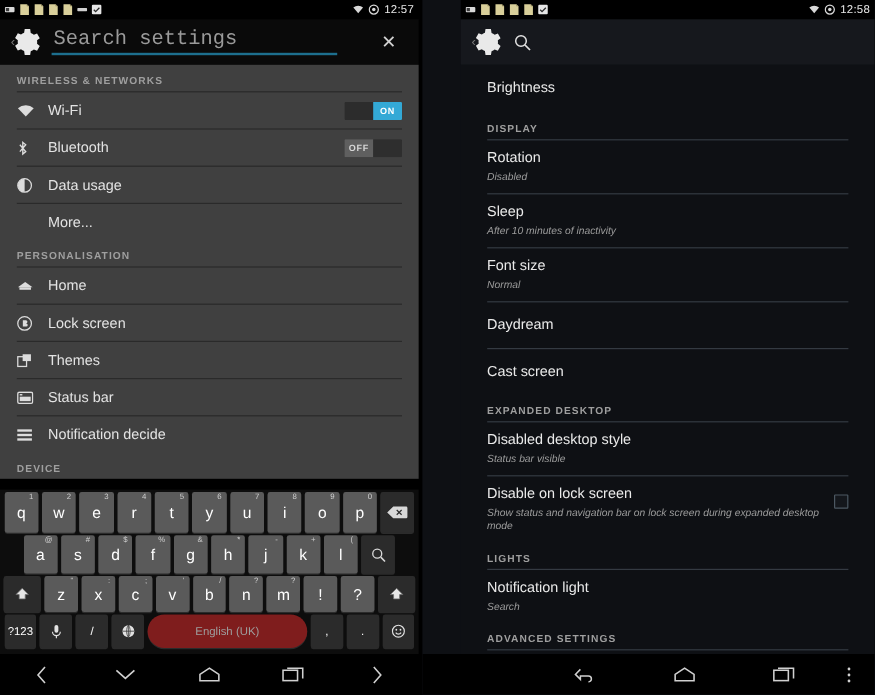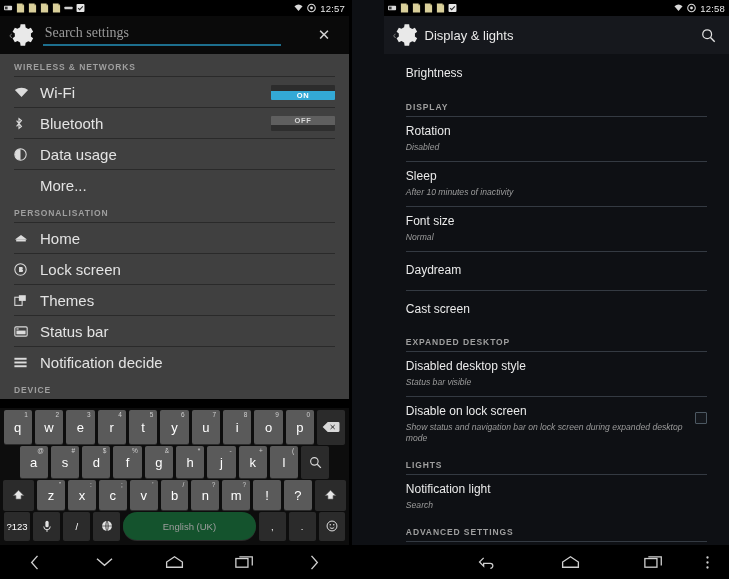--- a/index.html
+++ b/index.html
@@ -18,44 +18,44 @@
   .sb-ic{width:9px;height:10px;display:block;}
   .sb-time{color:#e8e8e8;font-size:9.5px;letter-spacing:.2px;}
 
   
   .actionbar{height:38px;display:flex;align-items:center;padding:0 8px;background:#0a0a0a;}
   .panel-right .actionbar{background:#16181d;}
   .gear{width:26px;height:26px;flex:0 0 26px;margin-right:4px;position:relative;}
   .backchev{color:#7b7b7b;font-size:11px;margin-right:-4px;margin-left:1px;}
   .searchwrap{flex:1;position:relative;height:26px;display:flex;align-items:center;}
   .searchinput{flex:1;background:transparent;border:none;outline:none;color:#cfcfcf;
-               font-size:14px;font-family:Liberation Serif, serif;padding:0 2px 4px 6px;}
+               font-size:17px;font-family:Liberation Mono, monospace;padding:0 2px 4px 6px;}
   .searchinput::placeholder{color:#9a9a9a;}
   .searchunderline{position:absolute;left:4px;right:32px;bottom:2px;height:2px;background:#1d6f8e;}
   .clearx{width:22px;height:22px;display:flex;align-items:center;justify-content:center;
           color:#d2d2d2;font-size:15px;font-weight:300;margin-right:6px;cursor:pointer;}
   .ab-title{color:#e9e9e9;font-size:13px;flex:1;padding-left:2px;}
   .ab-search{width:26px;height:26px;display:flex;align-items:center;justify-content:center;}
 
   
   .list{background:#404040;}
   .panel-right .list{background:#0e1014;}
   .sec-head{font-size:8.5px;color:#9f9f9f;letter-spacing:.9px;font-weight:bold;
             padding:8px 0 4px 14px;}
   .panel-right .sec-head{padding-left:22px;}
   .divider{height:1px;background:#2a2a2a;margin:0 14px;}
   .panel-right .divider{background:#343a42;margin:0 22px;}
 
   .row{display:flex;align-items:center;min-height:30px;padding:0 14px;position:relative;}
   .row-ic{width:22px;flex:0 0 22px;display:flex;align-items:center;justify-content:flex-start;}
-  .row-lbl{color:#e3e3e3;font-size:15px;padding-left:4px;text-align:center;}
+  .row-lbl{color:#e3e3e3;font-size:12px;padding-left:4px;text-align:center;}
   .row-noic .row-lbl{padding-left:26px;}
 
-  .toggle{margin-left:auto;width:64px;height:15px;display:flex;border-radius:1px;overflow:hidden;
-          font-size:7.5px;font-weight:bold;letter-spacing:.6px;flex-direction:column;}
+  .toggle{margin-left:auto;width:48px;height:15px;display:flex;border-radius:1px;overflow:hidden;
+          font-size:7.5px;font-weight:bold;letter-spacing:.6px;}
   .toggle span{flex:1;display:flex;align-items:center;justify-content:center;}
   .toggle.on .t-off{background:#2c2c2c;color:#2c2c2c;}
   .toggle.on .t-on{background:#33a9d6;color:#ffffff;}
   .toggle.off .t-off{background:#5f5f5f;color:#d7d7d7;}
   .toggle.off .t-on{background:#2e2e2e;color:#2e2e2e;}
 
   
   .prow{padding:7px 22px 8px 22px;position:relative;display:flex;align-items:flex-start;}
   .prow .txt{flex:1;}
   .prow .ttl{color:#eaeaea;font-size:12px;line-height:15px;}
@@ -68,21 +68,21 @@
   .kbrow{display:flex;justify-content:center;align-items:center;margin-bottom:2px;padding:0 2px;}
   .key{background:#5a5a5a;color:#fff;border-radius:2px;height:34px;flex:1;margin:0 1.5px;
        display:flex;align-items:center;justify-content:center;position:relative;
        font-size:13px;box-shadow:0 1px 0 #2b2b2b;}
   .key.dark{background:#2b2b2b;}
   .key .hint{position:absolute;top:1px;right:4px;font-size:6.5px;color:#cfcfcf;}
   .kbrow.r2{padding:0 18px;}
   .kbrow.r2 .key{height:32px;}
   .kbrow.r3 .key{height:30px;}
   .kbrow.r4 .key{height:28px;}
-  .key.space{flex:4.2;background:#14532d;color:#9e9e9e;font-size:9.5px;border-radius:14px;}
+  .key.space{flex:4.2;background:#7f1d1d;color:#9e9e9e;font-size:9.5px;border-radius:14px;}
   .key.fn{flex:.85;font-size:9.5px;}
   .key.wide{flex:1.1;}
 
   
   .navbar{position:absolute;left:0;right:0;bottom:0;height:34px;background:#000;
           display:flex;align-items:center;justify-content:space-around;}
   .navbtn{flex:1;display:flex;align-items:center;justify-content:center;height:34px;}
   .navbar.right{justify-content:space-between;padding:0 10px;}
   .navbar.right .navbtn{flex:1;}
   .spacer{flex:1;}
@@ -517,21 +517,20 @@
     </div>
 
     <div class="actionbar">
       <span class="backchev">‹</span>
       <span class="gear">
         <svg viewBox="0 0 24 24" width="26" height="26">
             <path fill="#e9e9e9" d="M12 8.3a3.7 3.7 0 1 0 0 7.4 3.7 3.7 0 0 0 0-7.4zm0 5.6a1.9 1.9 0 1 1 0-3.8 1.9 1.9 0 0 1 0 3.8z"></path>
             <path fill="#e9e9e9" d="M20.2 13.4c.05-.45.08-.92.08-1.4s-.03-.95-.08-1.4l2.1-1.55-2.1-3.64-2.45 1a7.9 7.9 0 0 0-2.4-1.4L14.9 2h-4.2l-.45 2.9c-.87.32-1.68.8-2.4 1.4l-2.45-1-2.1 3.64L5.4 10.6c-.05.45-.08.92-.08 1.4s.3.95.08 1.4l-2.1 1.55 2.1 3.64 2.45-1c.72.6 1.53 1.08 2.4 1.4L10.7 22h4.2l.45-2.9c.87-.32 1.68-.8 2.4-1.4l2.45 1 2.1-3.64z"></path>
           </svg>
       </span>
-      <span class="ab-title">Display &amp; lights</span>
       <span class="ab-search">
         <svg viewBox="0 0 18 18" width="15" height="15">
             <circle cx="7.4" cy="7.4" r="5.3" fill="none" stroke="#e2e2e2" stroke-width="1.5"></circle>
             <path d="M11.4 11.4L16.4 16.4" stroke="#e2e2e2" stroke-width="1.7"></path>
           </svg>
       </span>
     </div>
 
     <div class="list">
 

